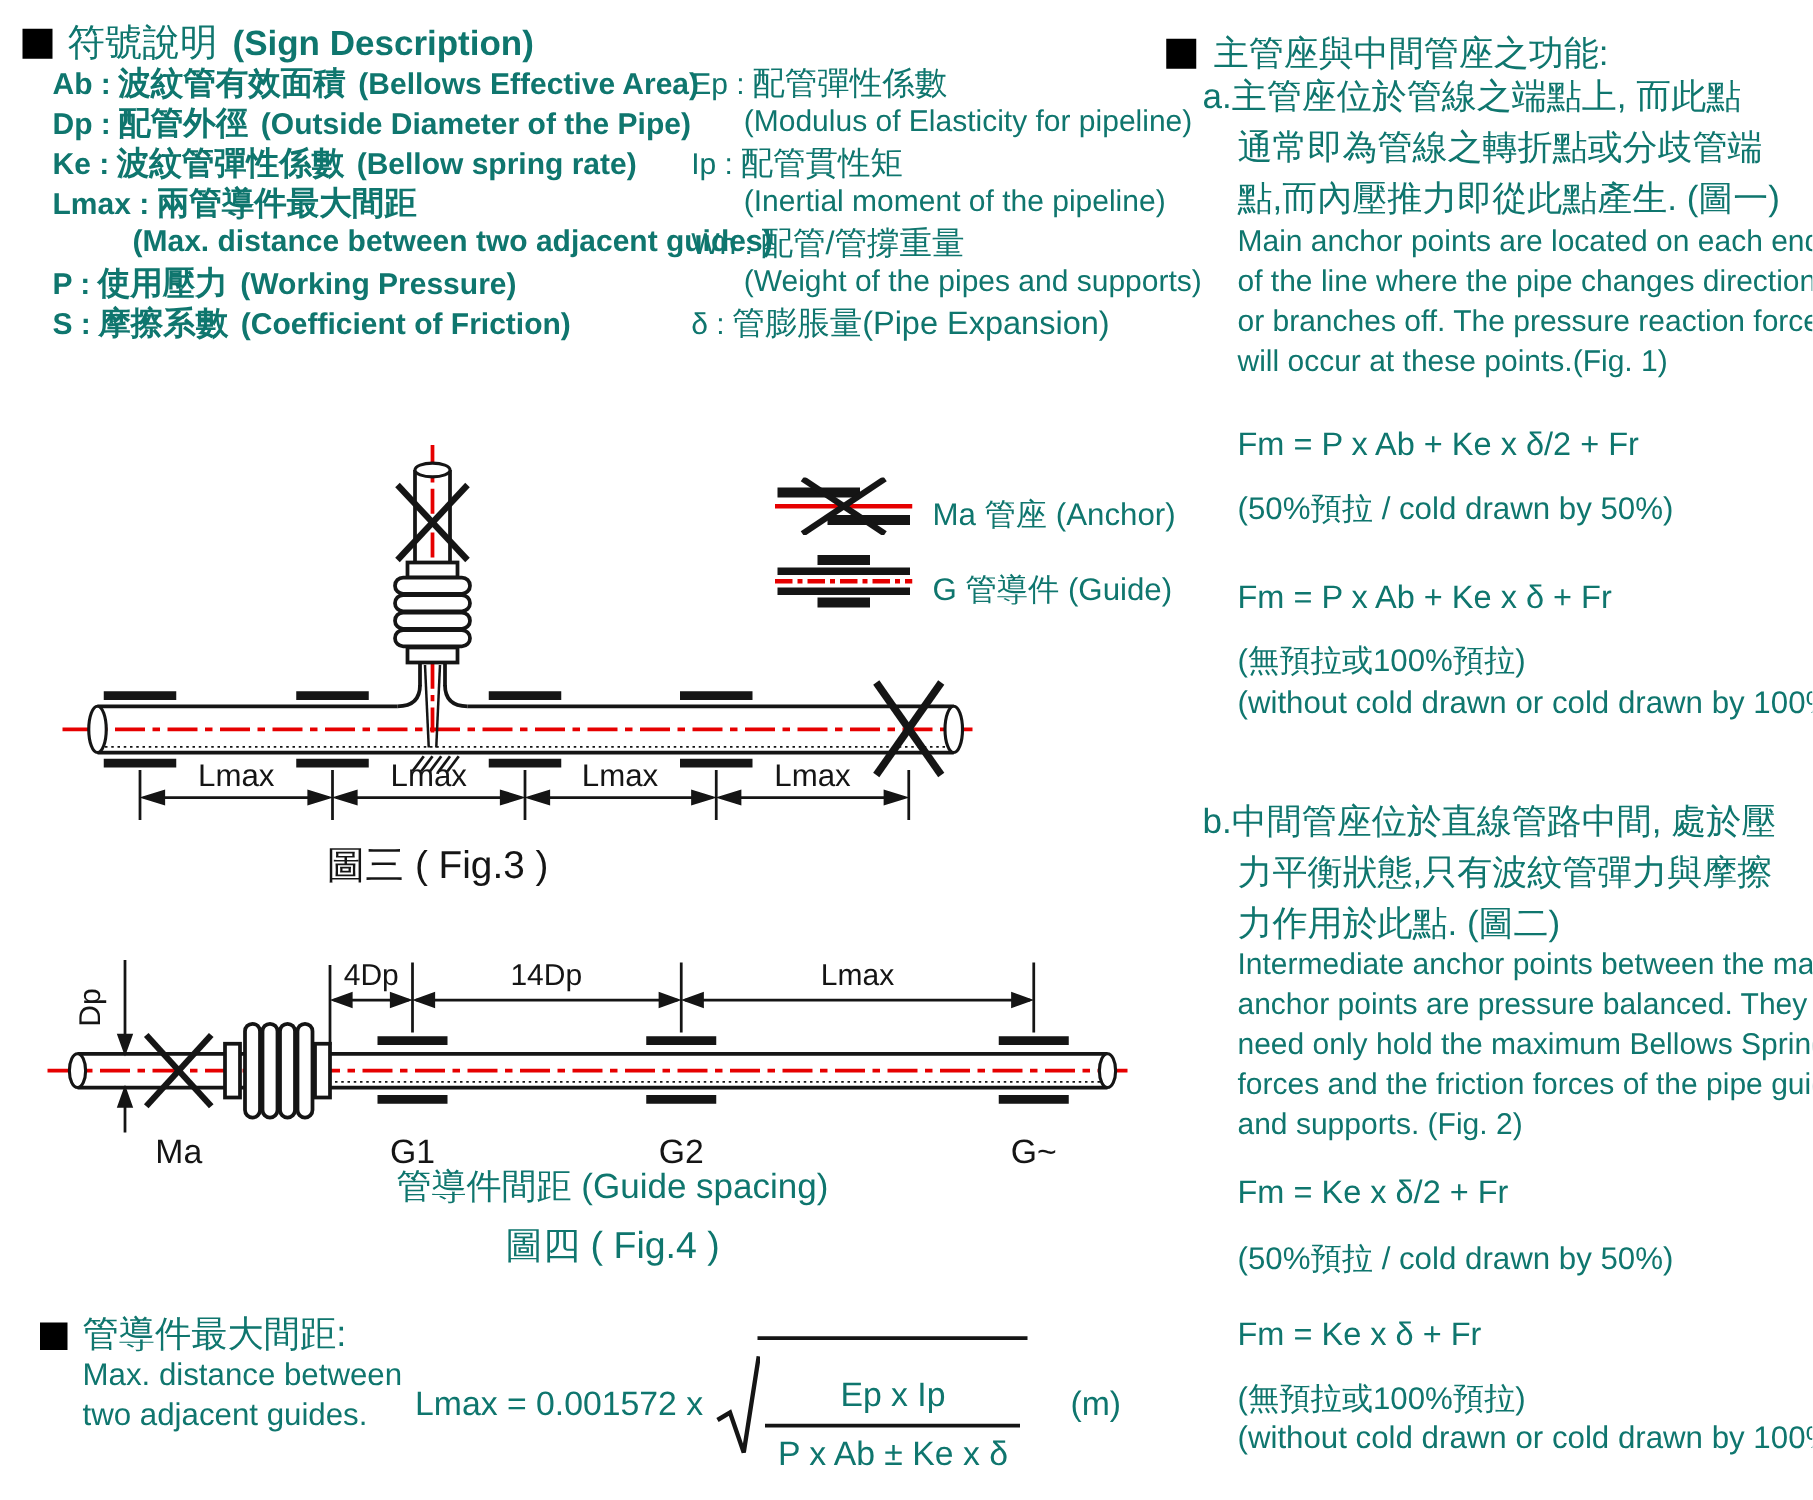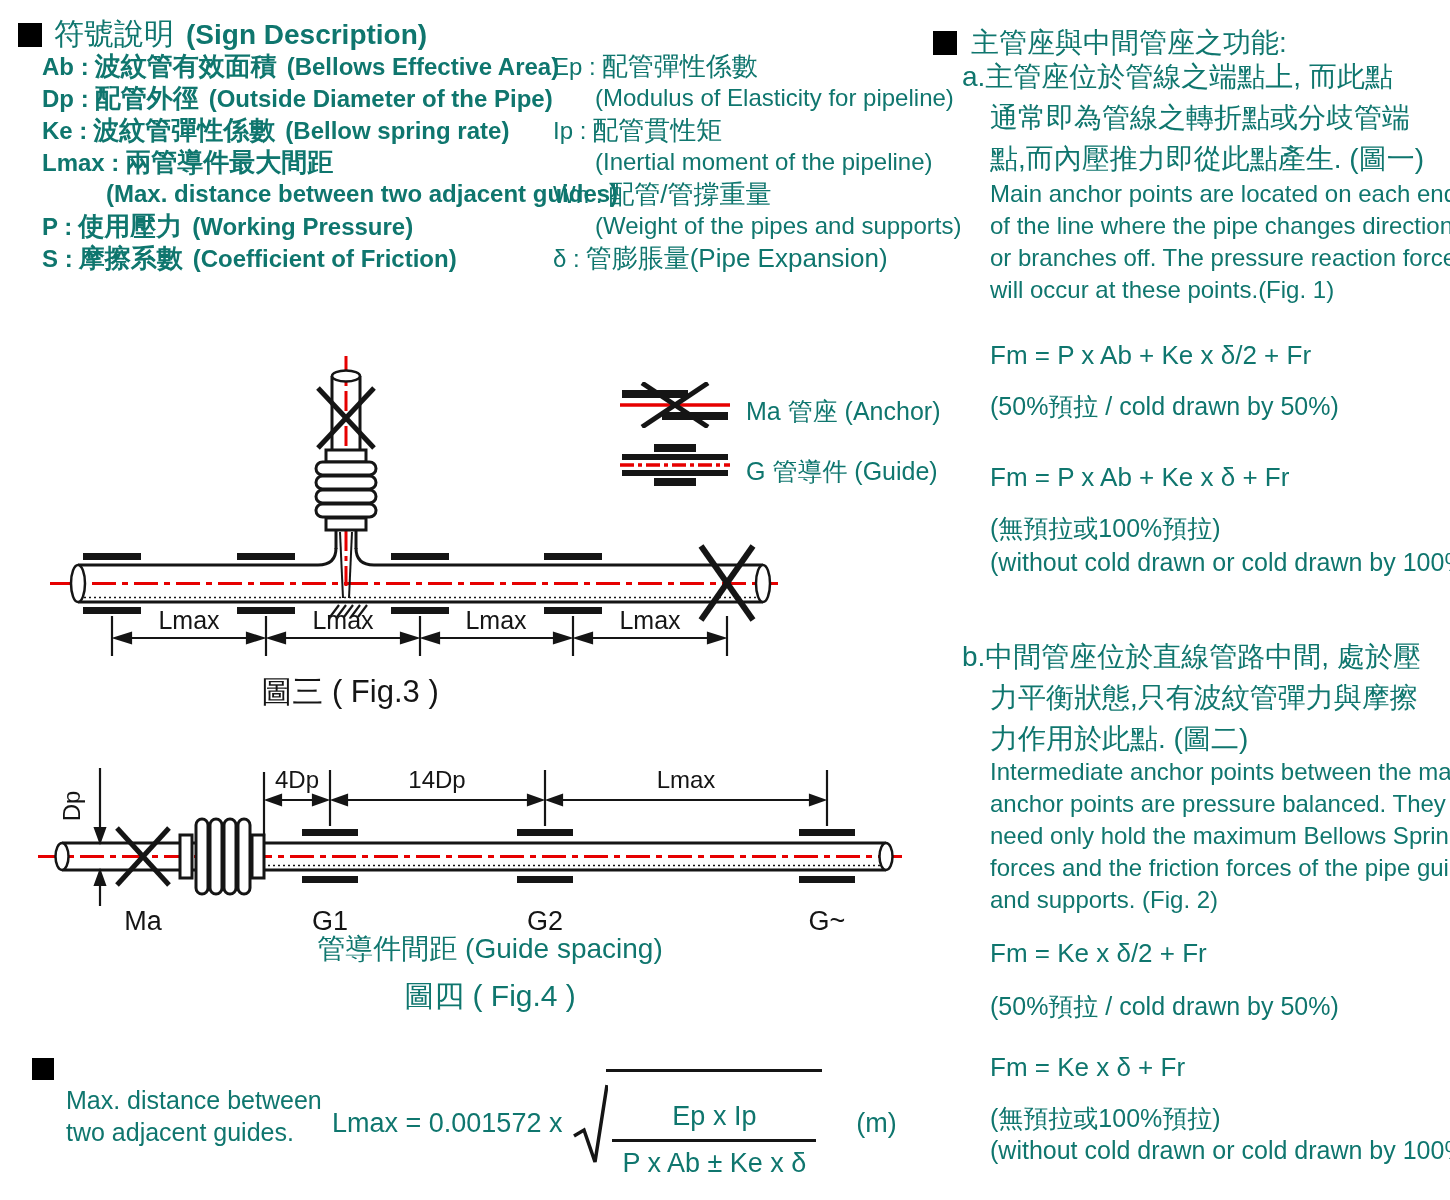--- a/index.html
+++ b/index.html
@@ -275,20 +275,21 @@
       <text x="310" y="188">G1</text>
       <text x="525" y="188">G2</text>
       <text x="807" y="188">G~</text>
     </g>
   </svg>
 
   <div class="abs cap" style="left:250px;top:930px;width:480px;font-size:28px;">管導件間距  (Guide spacing)</div>
   <div class="abs cap" style="left:250px;top:976px;width:480px;font-size:30px;">圖四  ( Fig.4 )</div>
 
   <span class="abs bullet" style="left:32px;top:1058px;width:22px;height:22px;"></span>
+  <div class="abs gm-zh" style="left:66px;top:1048px;">管導件最大間距:</div>
   <div class="abs gm-en" style="left:66px;top:1086px;">Max. distance between</div>
   <div class="abs gm-en" style="left:66px;top:1118px;">two adjacent guides.</div>
 
   <div class="abs lmax-formula" style="left:332px;top:1066px;">
     <span class="prefix">Lmax = 0.001572 x</span>
     <svg width="36" height="88" style="margin-right:-2px;">
       <path d="M2 56 L12 50 L23 82 L35 5" stroke="#151515" stroke-width="3.5" fill="none"></path>
     </svg>
     <div class="rad-content">
       <div class="frac">

